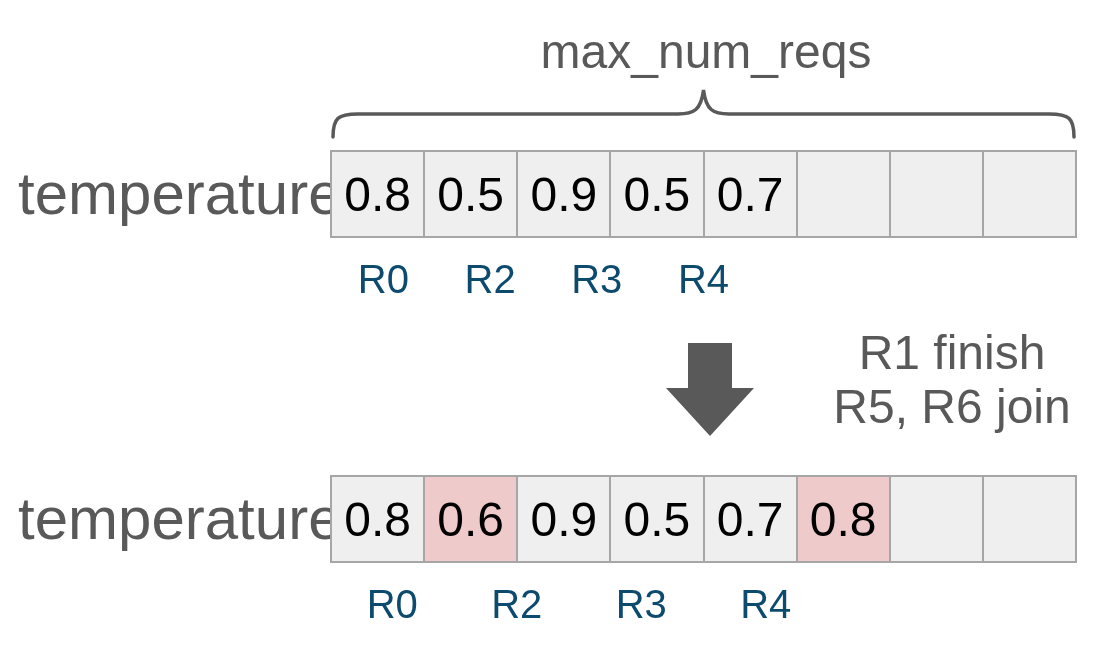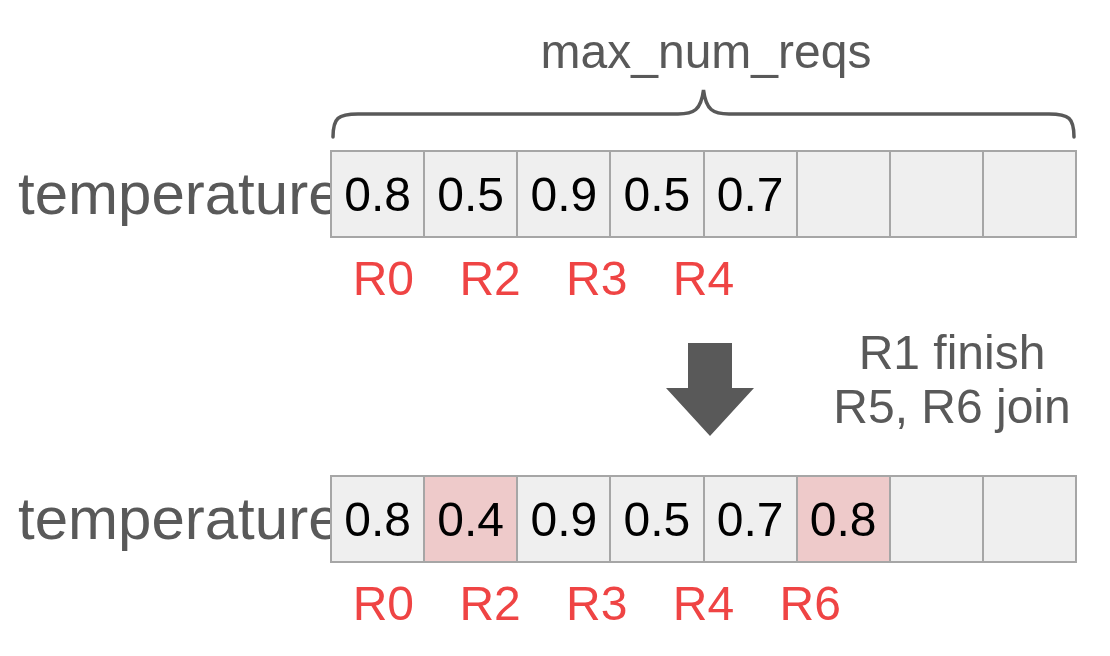--- a/index.html
+++ b/index.html
@@ -78,23 +78,23 @@
     overflow: hidden;
   }
   .cell:first-child { border-left: none; }
   .cell.highlight { background: var(--cell-hl, #eecaca); }
 
   .labels-row {
     position: absolute;
     left: 330px;
     width: 747px;
     display: flex;
-    font-size: 48px;
+    font-size: 40px;
     line-height: 48px;
-    color: #ef4444;
+    color: #0c4a6e;
   }
   .labels-row.top { top: 255px; }
   .labels-row.bottom { top: 580px; }
   .req-label {
     flex: 1 1 0;
     text-align: center;
     white-space: nowrap;
   }
 
   .arrow-svg {
@@ -157,32 +157,31 @@
 
   <div class="transition-note gray-text">
     <div>R1 finish</div>
     <div>R5, R6 join</div>
   </div>
 
   <div class="row-label bottom gray-text">temperature</div>
 
   <div class="array-row bottom">
       <div class="cell">0.8</div>
-      <div class="cell highlight">0.4</div>
+      <div class="cell highlight">0.6</div>
       <div class="cell">0.9</div>
       <div class="cell">0.5</div>
       <div class="cell">0.7</div>
       <div class="cell highlight">0.8</div>
       <div class="cell"></div>
       <div class="cell"></div>
     </div>
 
   <div class="labels-row bottom">
       <div class="req-label">R0</div>
       <div class="req-label">R2</div>
       <div class="req-label">R3</div>
       <div class="req-label">R4</div>
-      <div class="req-label">R6</div>
       <div class="req-label"></div>
       <div class="req-label"></div>
     </div>
 
 </div>
 
 </body></html>

